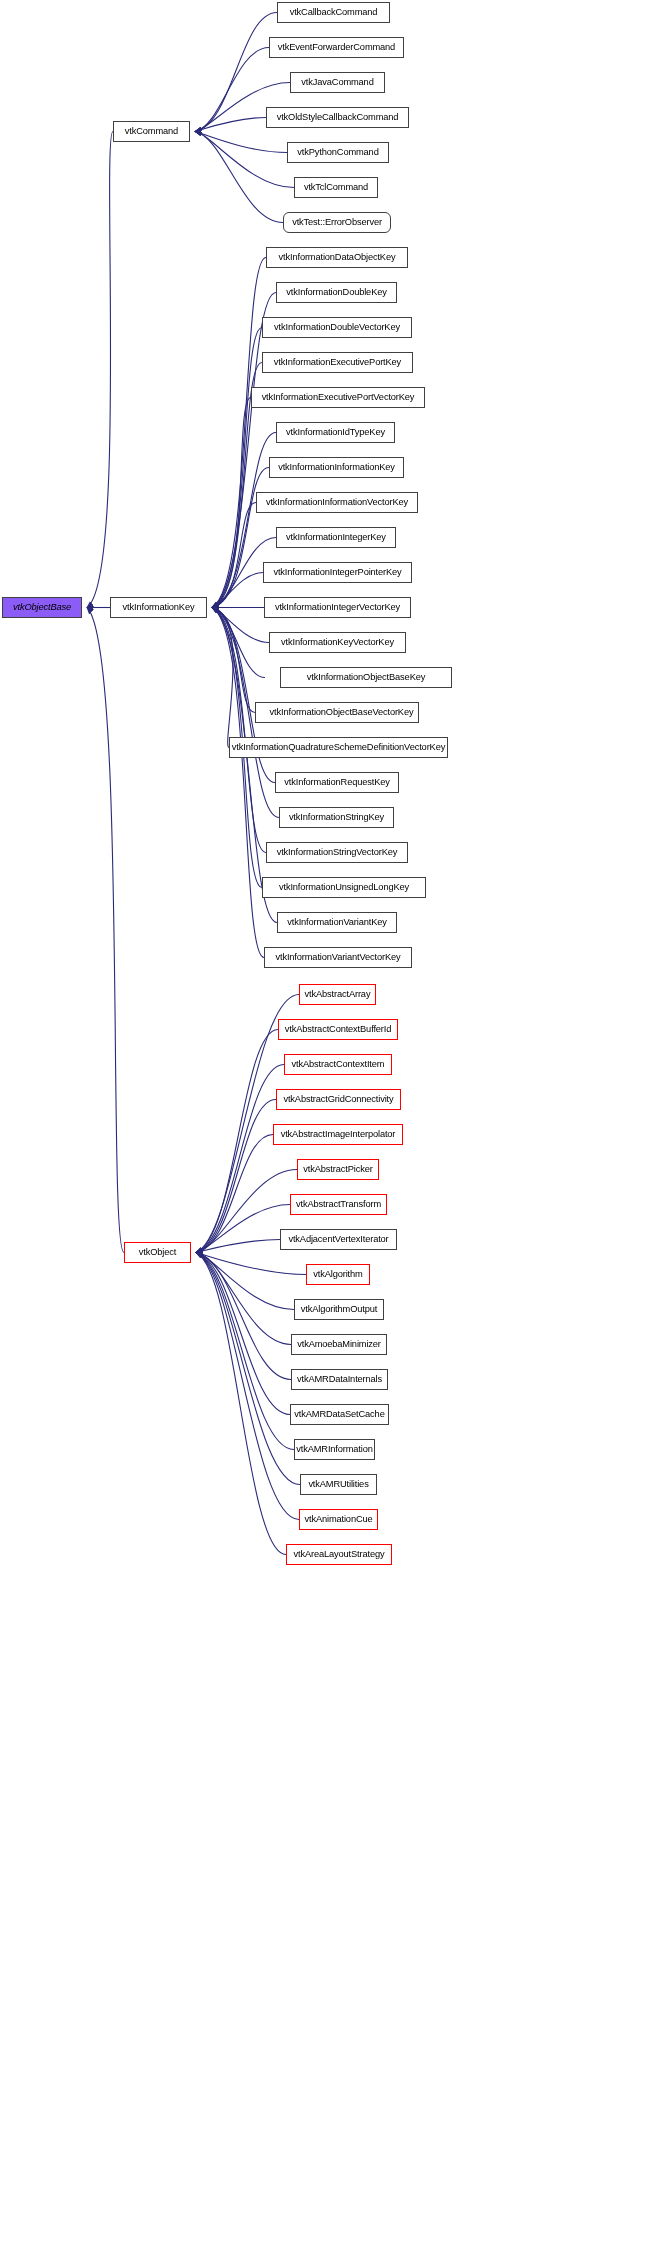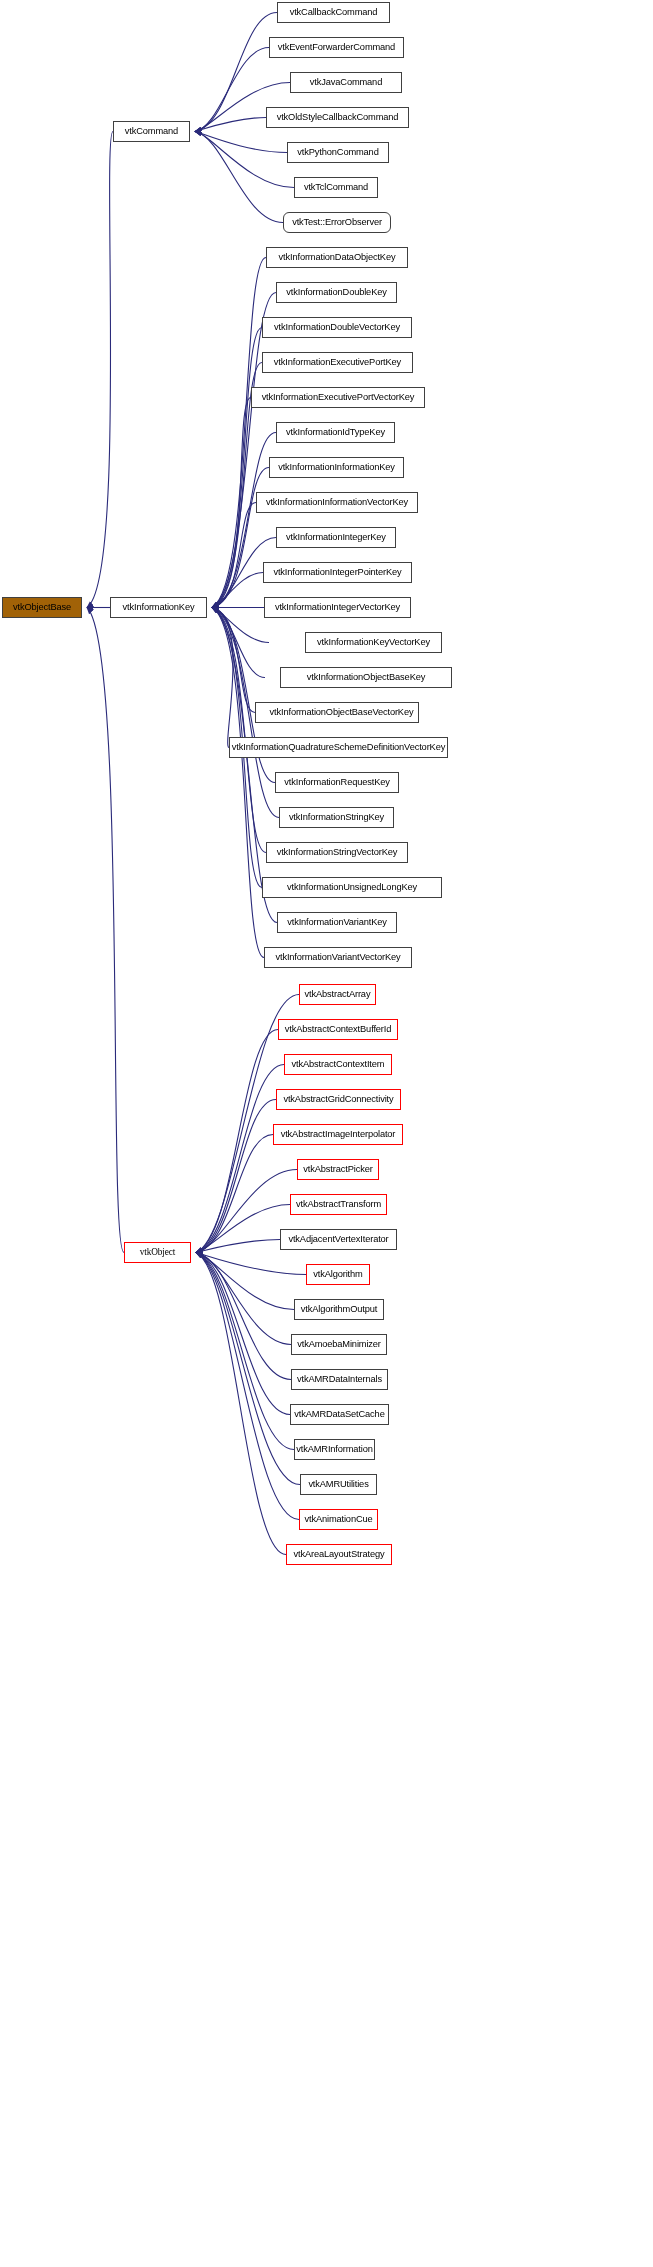--- a/index.html
+++ b/index.html
@@ -31,22 +31,23 @@
     justify-content:center;
     white-space:nowrap;
     height:21px;
     letter-spacing:-0.15px;
     z-index:3;
   }
   .node.red{
     border-color:#ff0000;
   }
   .node.root{
-    background:#a16207;
+    background:#8b5cf6;
     border-color:#404040;
+    font-style:italic;
   }
 </style>
 </head>
 <body>
 
 <div id="diagram">
   <svg id="edges" viewBox="0 0 653 2267" preserveAspectRatio="none">
       <defs>
         <marker id="arrow" viewBox="0 0 10 10" refX="9" refY="5" markerWidth="7" markerHeight="7" orient="auto-start-reverse" markerUnits="userSpaceOnUse">
           <path d="M 0 0 L 10 5 L 0 10 z" fill="#2a2a7a"></path>
@@ -103,30 +104,30 @@
     </svg>
 <div class="node root" style="left: 2px; top: 597px; width: 80px;">
       <span>vtkObjectBase</span>
     </div>
     <div class="node" style="left: 113px; top: 121px; width: 77px;">
       <span>vtkCommand</span>
     </div>
     <div class="node" style="left: 110px; top: 597px; width: 97px;">
       <span>vtkInformationKey</span>
     </div>
-    <div class="node red" style="left: 124px; top: 1242px; width: 67px; font-family: Liberation Serif, serif;">
+    <div class="node red" style="left: 124px; top: 1242px; width: 67px;">
       <span>vtkObject</span>
     </div>
     <div class="node" style="left: 277px; top: 2px; width: 113px;">
       <span>vtkCallbackCommand</span>
     </div>
     <div class="node" style="left: 269px; top: 37px; width: 135px;">
       <span>vtkEventForwarderCommand</span>
     </div>
-    <div class="node" style="left: 290px; top: 72px; width: 112px;">
+    <div class="node" style="left: 290px; top: 72px; width: 95px;">
       <span>vtkJavaCommand</span>
     </div>
     <div class="node" style="left: 266px; top: 107px; width: 143px;">
       <span>vtkOldStyleCallbackCommand</span>
     </div>
     <div class="node" style="left: 287px; top: 142px; width: 102px;">
       <span>vtkPythonCommand</span>
     </div>
     <div class="node" style="left: 294px; top: 177px; width: 84px;">
       <span>vtkTclCommand</span>
@@ -160,42 +161,42 @@
     </div>
     <div class="node" style="left: 276px; top: 527px; width: 120px;">
       <span>vtkInformationIntegerKey</span>
     </div>
     <div class="node" style="left: 263px; top: 562px; width: 149px;">
       <span>vtkInformationIntegerPointerKey</span>
     </div>
     <div class="node" style="left: 264px; top: 597px; width: 147px;">
       <span>vtkInformationIntegerVectorKey</span>
     </div>
-    <div class="node" style="left: 269px; top: 632px; width: 137px; margin-left: 36px;">
+    <div class="node" style="left: 269px; top: 632px; width: 137px;">
       <span>vtkInformationKeyVectorKey</span>
     </div>
     <div class="node" style="left: 280px; top: 667px; width: 172px;">
       <span>vtkInformationObjectBaseKey</span>
     </div>
     <div class="node" style="left: 255px; top: 702px; width: 164px; padding-left: 9px;">
       <span>vtkInformationObjectBaseVectorKey</span>
     </div>
     <div class="node" style="left: 229px; top: 737px; width: 219px;">
       <span>vtkInformationQuadratureSchemeDefinitionVectorKey</span>
     </div>
     <div class="node" style="left: 275px; top: 772px; width: 124px;">
       <span>vtkInformationRequestKey</span>
     </div>
     <div class="node" style="left: 279px; top: 807px; width: 115px;">
       <span>vtkInformationStringKey</span>
     </div>
     <div class="node" style="left: 266px; top: 842px; width: 142px;">
       <span>vtkInformationStringVectorKey</span>
     </div>
-    <div class="node" style="left: 262px; top: 877px; width: 180px;">
+    <div class="node" style="left: 262px; top: 877px; width: 164px;">
       <span>vtkInformationUnsignedLongKey</span>
     </div>
     <div class="node" style="left: 277px; top: 912px; width: 120px;">
       <span>vtkInformationVariantKey</span>
     </div>
     <div class="node" style="left: 264px; top: 947px; width: 148px;">
       <span>vtkInformationVariantVectorKey</span>
     </div>
     <div class="node red" style="left: 299px; top: 984px; width: 77px;">
       <span>vtkAbstractArray</span>

